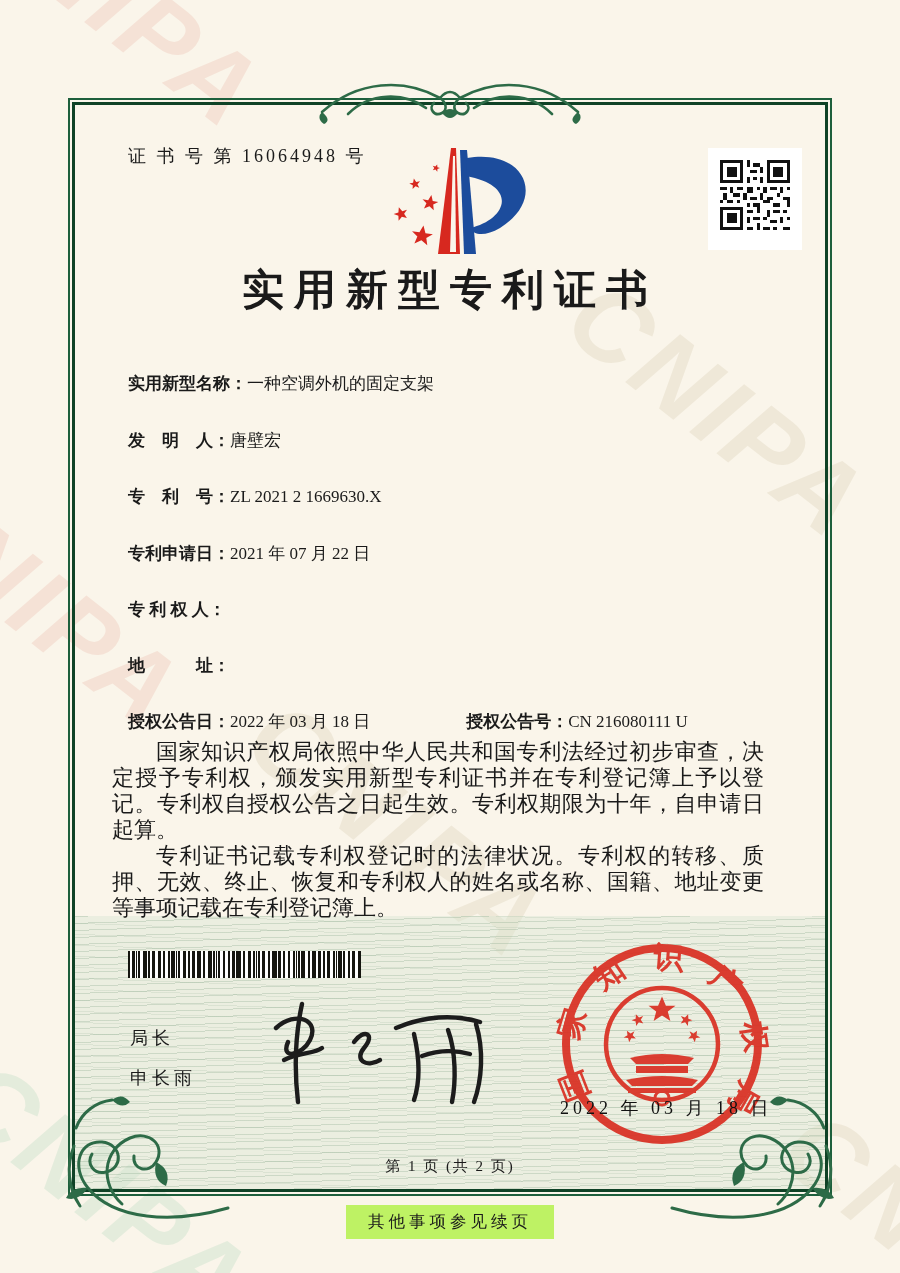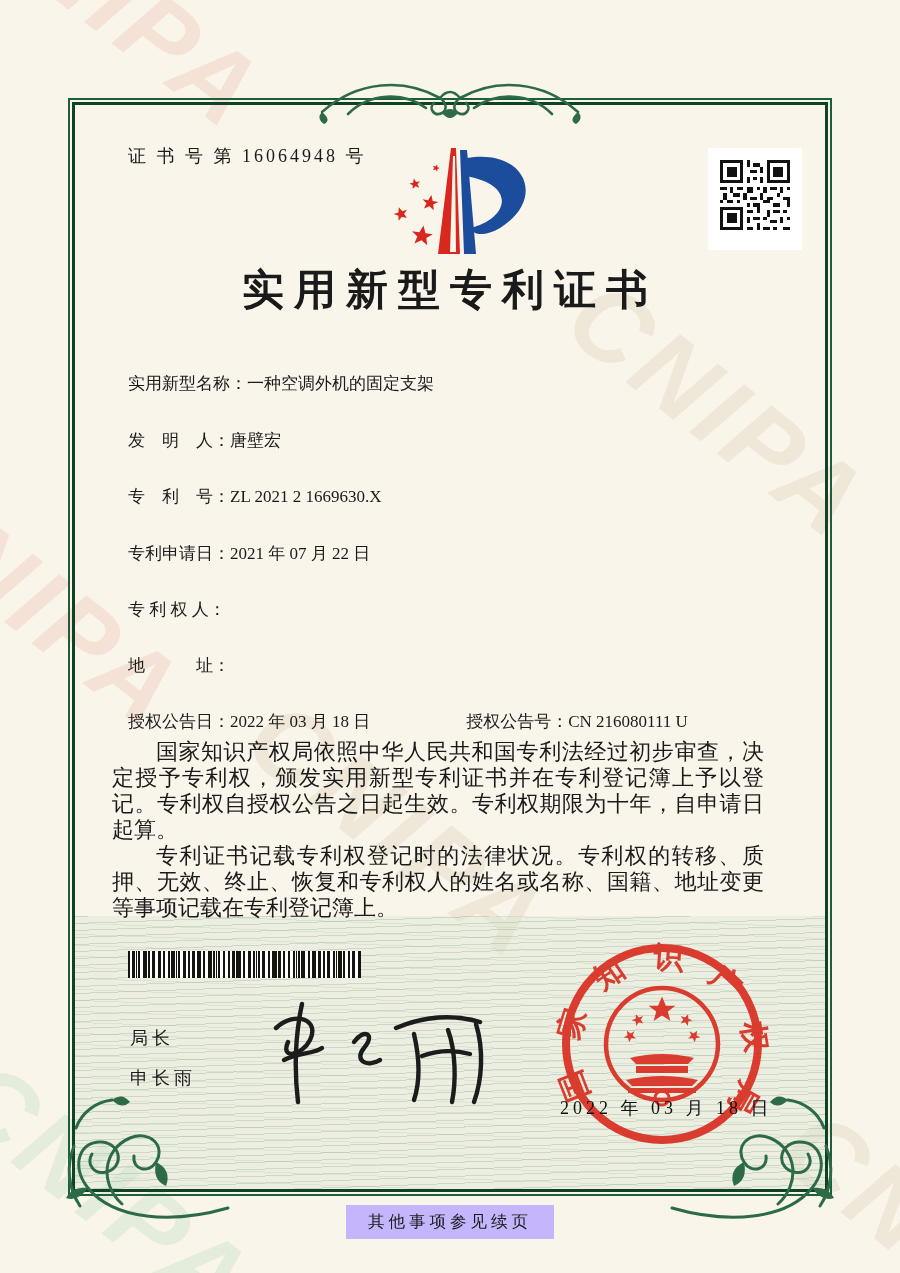--- a/index.html
+++ b/index.html
@@ -33,21 +33,21 @@
   .logo{position:absolute;left:372px;top:148px;}
   .qr-pad{position:absolute;left:708px;top:148px;width:94px;height:102px;background:#ffffff;}
   .qr{position:absolute;left:12px;top:12px;}
   .title{
     position:absolute;left:0;top:262px;width:100%;text-align:center;
     font-size:42px;font-weight:bold;letter-spacing:10px;
   }
   
   .fields{position:absolute;left:128px;top:372px;width:660px;font-size:17px;}
   .frow{position:absolute;left:0;display:flex;align-items:flex-start;}
-  .frow .lbl{flex:0 0 auto;white-space:pre;}
+  .frow .lbl{flex:0 0 auto;white-space:pre;font-weight:bold;}
   .frow .val{white-space:pre-wrap;max-width:545px;line-height:24px;}
   .grant-pair{display:flex;text-align:center;}
   .grant-pair .p2{margin-left:96px;display:flex;}
   
   .paras{position:absolute;left:112px;top:739px;width:652px;font-size:22px;line-height:26px;}
   .paras p{margin:0;text-indent:2em;text-align:justify;}
   
   .barcode{
     position:absolute;left:128px;top:951px;width:233px;height:27px;background:#fff;
     background-image:
@@ -59,21 +59,21 @@
   .signer{position:absolute;left:130px;font-size:18px;letter-spacing:4px;font-family:Liberation Mono, monospace;}
   .sig-svg{position:absolute;left:262px;top:998px;}
   
   .seal{position:absolute;left:528px;top:942px;}
   .seal-date{
     position:absolute;left:560px;top:1096px;font-size:18px;letter-spacing:4px;color:#111;
   }
   .page-info{position:absolute;left:0;top:1157px;width:100%;text-align:center;font-size:15px;letter-spacing:2px;}
   .cont-note{
     position:absolute;left:50%;top:1205px;transform:translateX(-50%);
-    background:#c4b5fd;padding:6px 22px;font-size:16.5px;letter-spacing:4px;
+    background:#bef264;padding:6px 22px;font-size:16.5px;letter-spacing:4px;
   }
 </style>
 </head>
 <body>
 
 <div class="page">
 
   <span class="wm wm-pink" style="left:-60px;top:-60px;">CNIPA</span>
   <span class="wm wm-green" style="left:770px;top:-70px;">CNIPA</span>
   <span class="wm wm-pink" style="left:-140px;top:540px;">CNIPA</span>
@@ -257,15 +257,16 @@
         <path d="M102,116 Q134,108 166,116 L160,122 L108,122 Z"></path>
         <rect x="108" y="124" width="52" height="7"></rect>
         <path d="M98,138 Q134,130 170,138 L164,144 L104,144 Z"></path>
         <rect x="100" y="146" width="68" height="5"></rect>
       </g>
       <circle cx="134" cy="156" r="7" fill="none" stroke="#d93023" stroke-width="3"></circle>
     </g>
   </svg>
   <div class="seal-date">2022 年 03 月 18 日</div>
 
+  <div class="page-info">第 1 页 (共 2 页)</div>
   <div class="cont-note">其他事项参见续页</div>
 
 </div>
 
 </body></html>

